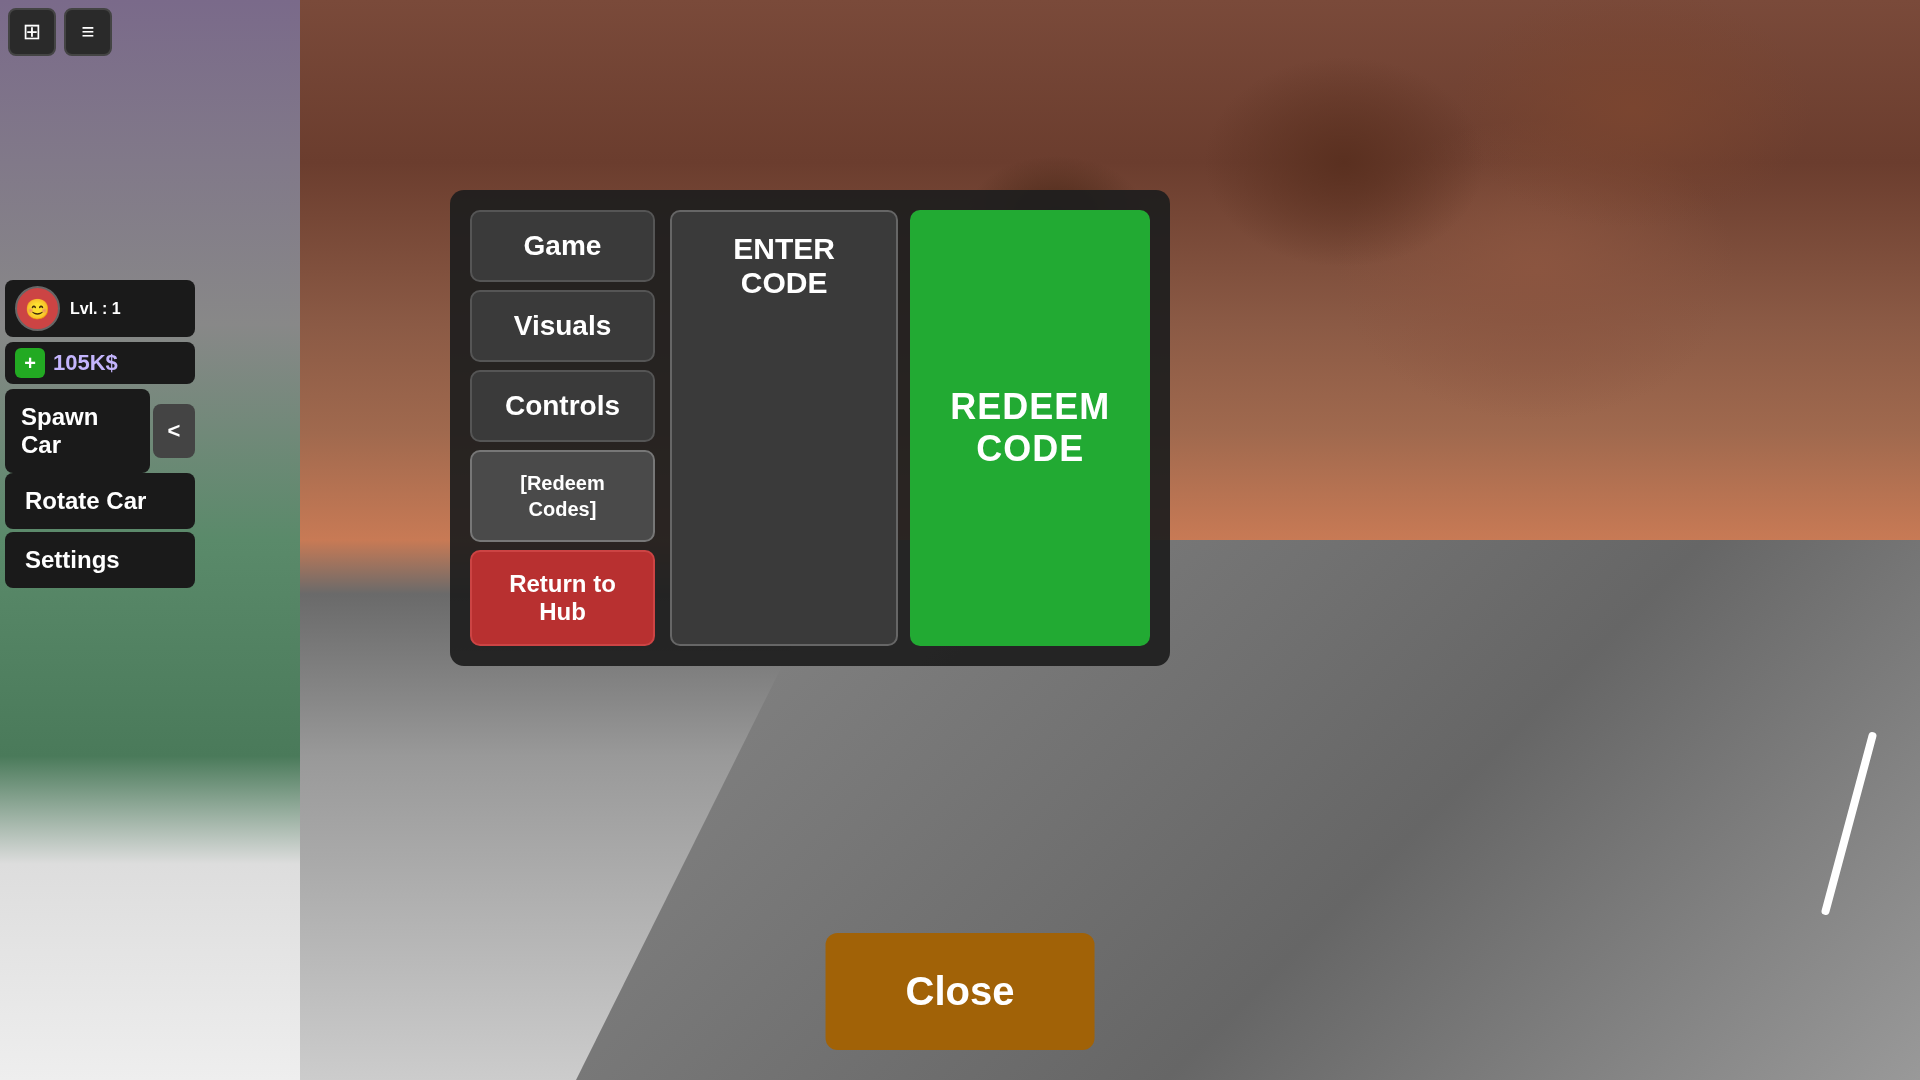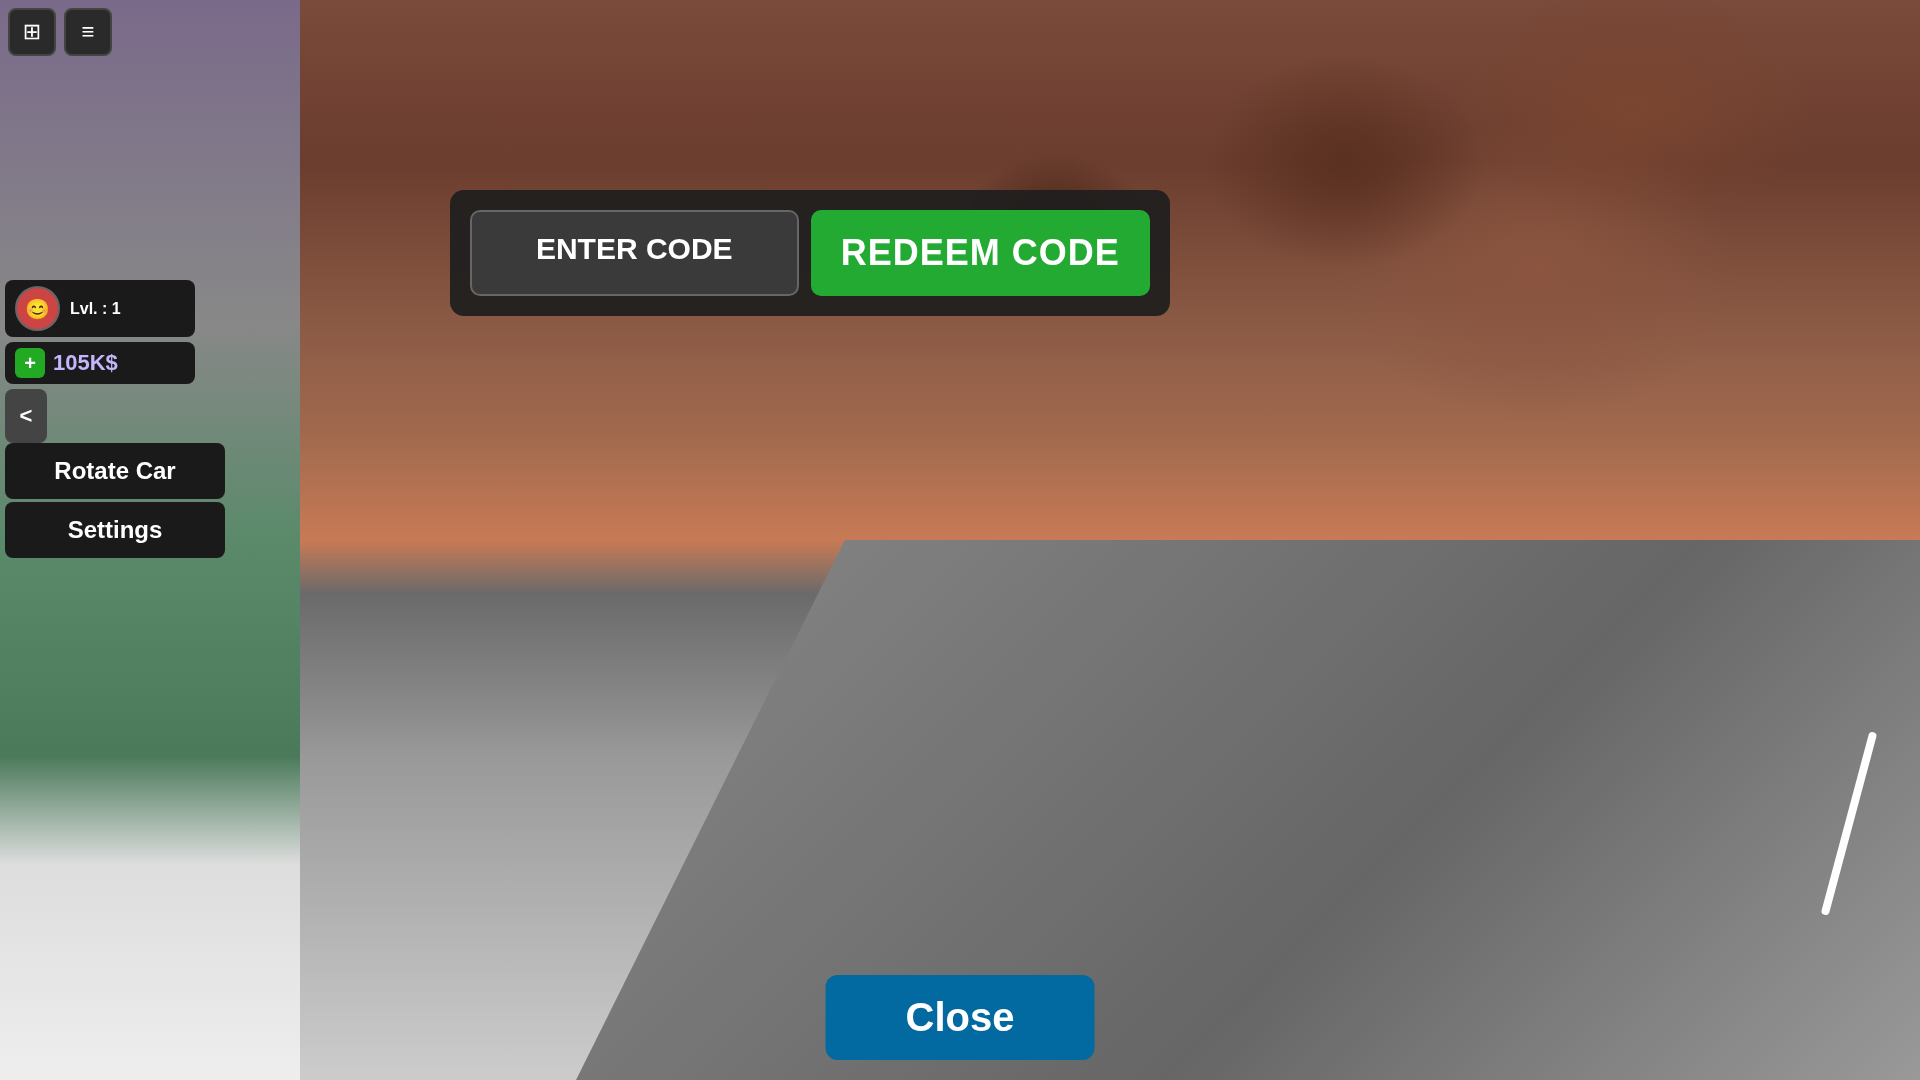--- a/index.html
+++ b/index.html
@@ -158,26 +158,26 @@
       color: #c4b5fd;
       font-size: 22px;
       font-weight: bold;
     }
 
     .sidebar-btn {
       background: #1a1a1a;
       color: white;
       border: none;
       border-radius: 8px;
-      padding: 14px 32px;
+      padding: 14px 20px;
       font-size: 24px;
       font-weight: bold;
       cursor: pointer;
-      text-align: center;
-      width: 220px;
+      text-align: left;
+      width: 190px;
       display: block;
       margin-bottom: 3px;
     }
 
     .spawn-car-row {
       display: flex;
       align-items: center;
       gap: 3px;
     }
 
@@ -297,28 +297,28 @@
       font-size: 36px;
       font-weight: bold;
       cursor: pointer;
       width: 100%;
       letter-spacing: 1px;
     }
 
     
     .close-btn {
       position: absolute;
-      bottom: 20px;
+      bottom: 30px;
       left: 50%;
       transform: translateX(-50%);
-      background: #0369a1;
+      background: #a16207;
       color: white;
       border: none;
       border-radius: 12px;
-      padding: 20px 80px;
+      padding: 36px 80px;
       font-size: 40px;
       font-weight: bold;
       cursor: pointer;
       z-index: 30;
     }
   </style>
 </head>
 <body>
 
 <div class="bg"></div>
@@ -338,30 +338,44 @@
   <div class="player-header">
     <div class="avatar">😊</div>
     <span class="level-text">Lvl. : 1</span>
   </div>
   <div class="currency-bar">
     <div class="plus-btn">+</div>
     <span class="currency-amount">105K$</span>
   </div>
 
   <div class="spawn-car-row">
+    <button class="spawn-car-btn">Spawn Car</button>
     <button class="arrow-btn">&lt;</button>
   </div>
 
   <button class="sidebar-btn">Rotate Car</button>
   <button class="sidebar-btn">Settings</button>
 </div>
 
 <div class="modal-overlay">
   <div class="modal">
 
+    <div class="tab-nav">
+      <button class="tab-btn">
+        <span>Game</span>
+      </button>
+      <button class="tab-btn">
+        <span>Visuals</span>
+      </button>
+      <button class="tab-btn">
+        <span>Controls</span>
+      </button>
+      <button class="tab-btn small-text active">[Redeem<br>Codes]</button>
+      <button class="tab-btn red">Return to Hub</button>
+    </div>
 
     <div class="tab-content">
       <div class="code-input">ENTER CODE</div>
       <button class="redeem-btn">REDEEM CODE</button>
     </div>
   </div>
 </div>
 
 <button class="close-btn">Close</button>
 

